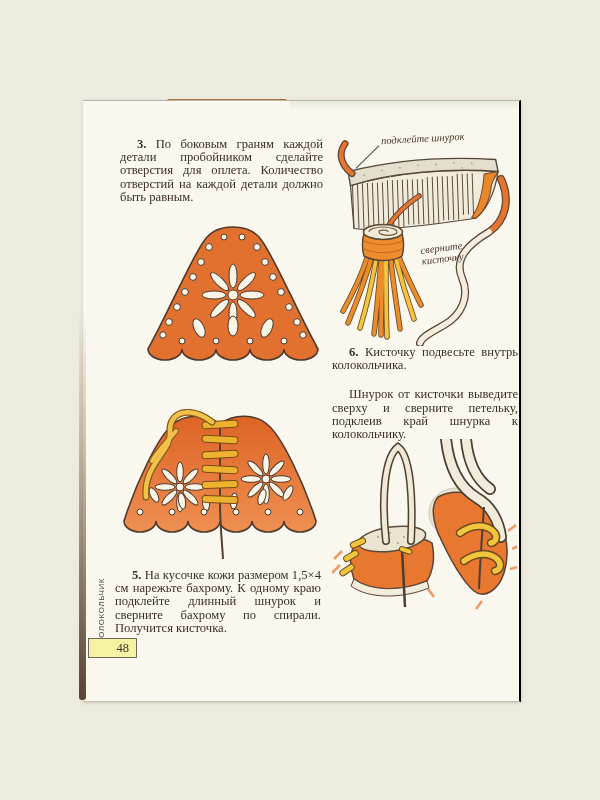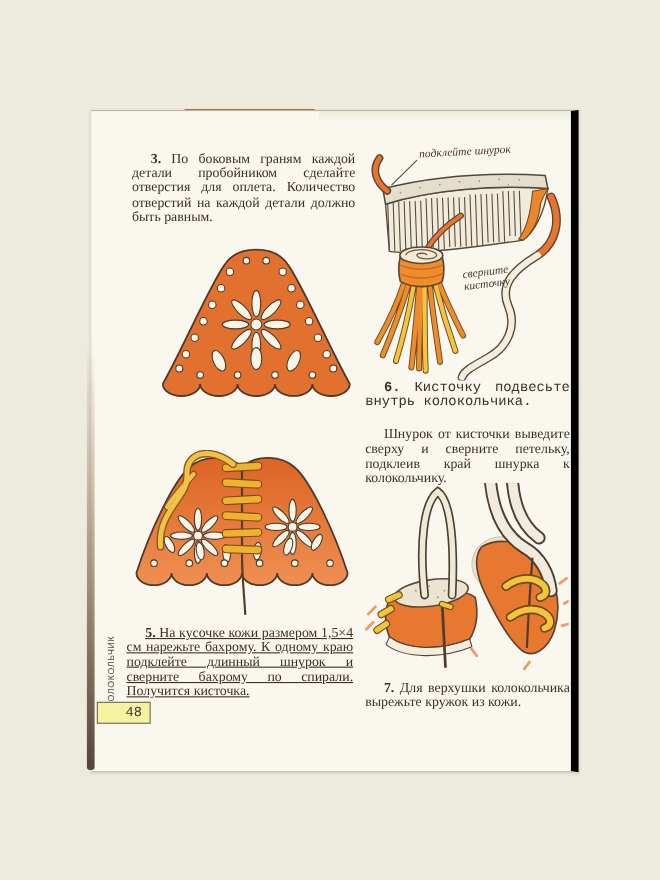--- a/index.html
+++ b/index.html
@@ -1,38 +1,38 @@
 <!DOCTYPE html>
 <html lang="ru"><head>
 <meta charset="utf-8">
 <style>
   html,body{margin:0;padding:0;}
   .screen{position:relative;width:600px;height:800px;background:#edeade;overflow:hidden;
           font-family:"Liberation Serif", serif;}
   .page{position:absolute;left:83px;top:100px;width:436px;height:600px;
-        background:#faf8ee;border-top:1px solid #b8b6a8;border-right:7px solid #000000;
+        background:#faf8ee;border-top:1px solid #b8b6a8;border-right:2px solid #000000;
         border-bottom:1px solid #c2bfae;box-shadow:0 1px 3px rgba(60,50,30,.18);}
   .page-top-tint{position:absolute;left:290px;top:101px;width:228px;height:10px;
         background:linear-gradient(to bottom,#e7ecd9,rgba(231,236,217,0));pointer-events:none;}
   .spine-bar{position:absolute;left:167px;top:99px;width:120px;height:7px;background:#aa7240;
         border-radius:2px;border-bottom:1px solid #7d5026;}
   .edge-streak{position:absolute;left:79px;top:310px;width:7px;height:390px;border-radius:3px;
         background:linear-gradient(to bottom,rgba(140,100,60,0),rgba(120,85,50,.35) 35%,rgba(60,40,25,.85));}
   .step{position:absolute;font-size:12.6px;line-height:13.2px;color:#3c2f24;
         text-align:justify;text-indent:17px;margin:0;}
   .step b{font-weight:bold;}
   .caption{position:absolute;font-style:italic;font-size:10.5px;line-height:11px;color:#4a3526;
         white-space:nowrap;}
   .caption.wrap{white-space:normal;width:64px;}
   .margin-label{position:absolute;left:24px;top:532px;height:10px;line-height:10px;
         font-family:"Liberation Sans",sans-serif;font-size:8px;letter-spacing:.6px;color:#4a463e;
         transform:rotate(-90deg);transform-origin:0 100%;white-space:nowrap;}
   .pagenum{position:absolute;left:5px;top:537px;width:49px;height:20px;background:#f5f2a1;
         border:1px solid #6f6757;box-sizing:border-box;text-align:right;padding-right:7px;
-        font-family:Liberation Mono, monospace;font-size:12.5px;line-height:18px;color:#3a3a33;}
+        font-family:Liberation Serif, serif;font-size:12.5px;line-height:18px;color:#3a3a33;}
   .illus{position:absolute;}
 </style>
 </head>
 <body>
 
 <div class="screen">
   <div class="spine-bar"></div>
 
   <div class="page">
 
@@ -132,21 +132,21 @@
         </g>
       </g>
       <g fill="none" stroke-linecap="round">
         <path d="M96 13 C82 2 66 0 58 9 C50 18 58 26 50 38 C40 54 28 66 30 88" stroke="#8a5a1a" stroke-width="7"></path>
         <path d="M60 22 C50 34 40 44 36 52" stroke="#8a5a1a" stroke-width="6"></path>
         <path d="M96 13 C82 2 66 0 58 9 C50 18 58 26 50 38 C40 54 28 66 30 88" stroke="#f0c24a" stroke-width="4.5"></path>
         <path d="M60 22 C50 34 40 44 36 52" stroke="#f0c24a" stroke-width="3.8"></path>
       </g>
     </svg>
 
-    <p class="step" style="left:32px;top:468px;width:206px;text-decoration:underline;"><b>5.</b> <span>На кусочке кожи размером 1,5×4 см нарежьте бахрому. К одному краю подклейте длинный шнурок и сверните бахрому по спирали. Получится кисточка.</span></p>
+    <p class="step" style="left:32px;top:468px;width:206px;"><b>5.</b> <span>На кусочке кожи размером 1,5×4 см нарежьте бахрому. К одному краю подклейте длинный шнурок и сверните бахрому по спирали. Получится кисточка.</span></p>
 
     <span class="margin-label">КОЛОКОЛЬЧИК</span>
     <div class="pagenum">48</div>
 
     <div class="illus" style="left:252px;top:28px;width:183px;height:217px;">
       <svg width="183" height="217" viewBox="0 0 183 217">
         <g fill="none" stroke-linecap="round">
           <path d="M166 50 C176 72 170 92 154 103 C132 116 119 130 127 149 C135 167 127 186 109 196 C95 204 87 208 85 214" stroke="#5a4636" stroke-width="8"></path>
           <path d="M166 50 C176 72 170 92 154 103" stroke="#e8742f" stroke-width="5.5"></path>
           <path d="M154 103 C132 116 119 130 127 149 C135 167 127 186 109 196 C95 204 87 208 85 214" stroke="#f2edde" stroke-width="5.5"></path>
@@ -188,21 +188,21 @@
           <path d="M29 112 C40 117 56 117 67 112 M29 120 C40 125 56 125 67 120" stroke="#c96c1e" stroke-width="1.2" fill="none"></path>
           <ellipse cx="48" cy="103" rx="19.5" ry="7.5" fill="#f3ead6" stroke="#5a4632" stroke-width="1.5"></ellipse>
           <path d="M34 103 A14 5 0 1 1 62 103 A9 3.4 0 1 1 44 103 A4.5 1.8 0 1 1 53 103" fill="none" stroke="#6b5a44" stroke-width="1.2"></path>
         </g>
       </svg>
       <span class="caption" style="left:46px;top:4px;transform:rotate(-3deg);">подклейте шнурок</span>
       <span class="caption wrap" style="left:86px;top:112px;transform:rotate(-7deg);">сверните кисточку</span>
     </div>
 
     <div style="position:absolute;left:249px;top:245px;width:186px;">
-      <p class="step" style="position:static;width:186px;font-family:Liberation Mono, monospace;"><b>6.</b> <span>Кисточку подвесьте внутрь колокольчика.</span></p>
+      <p class="step" style="position:static;width:186px;"><b>6.</b> <span>Кисточку подвесьте внутрь колокольчика.</span></p>
       <p class="step" style="position:static;width:186px;margin-top:16px;"><span>Шнурок от кисточки выведите сверху и сверните петельку, подклеив край шнурка к колокольчику.</span></p>
     </div>
 
     <svg class="illus" style="left:249px;top:338px;" width="185" height="178" viewBox="0 0 185 178">
       <g>
         <ellipse cx="124" cy="74" rx="27" ry="25" fill="#e9e2cf" stroke="#cfc7b0" stroke-width="1"></ellipse>
         <g fill="#a39a84">
           <circle cx="114" cy="64" r=".9"></circle>
             <circle cx="126" cy="58" r=".9"></circle>
             <circle cx="136" cy="68" r=".9"></circle>
@@ -246,19 +246,18 @@
         <g fill="#f2c63c" stroke="#6b4a1e" stroke-width="1">
           <rect x="18" y="101" width="16" height="6" rx="3" transform="rotate(-24 26 104)"></rect>
           <rect x="11" y="114" width="16" height="6" rx="3" transform="rotate(-30 19 117)"></rect>
           <rect x="7" y="128" width="16" height="6" rx="3" transform="rotate(-34 15 131)"></rect>
           <rect x="67" y="109" width="13" height="5" rx="2.5" transform="rotate(18 74 112)"></rect>
         </g>
         <path d="M10 112 L2 120 M8 126 L0 134 M96 150 L102 158" stroke="#ef9a66" stroke-width="2.5" fill="none"></path>
       </g>
     </svg>
 
-    <p class="step" style="left:249px;top:518px;width:186px;"><b>7.</b> <span>Для верхушки колокольчика вырежьте кружок из кожи.</span></p>
 
   </div>
 
   <div class="page-top-tint"></div>
   <div class="edge-streak"></div>
 </div>
 
 </body></html>

